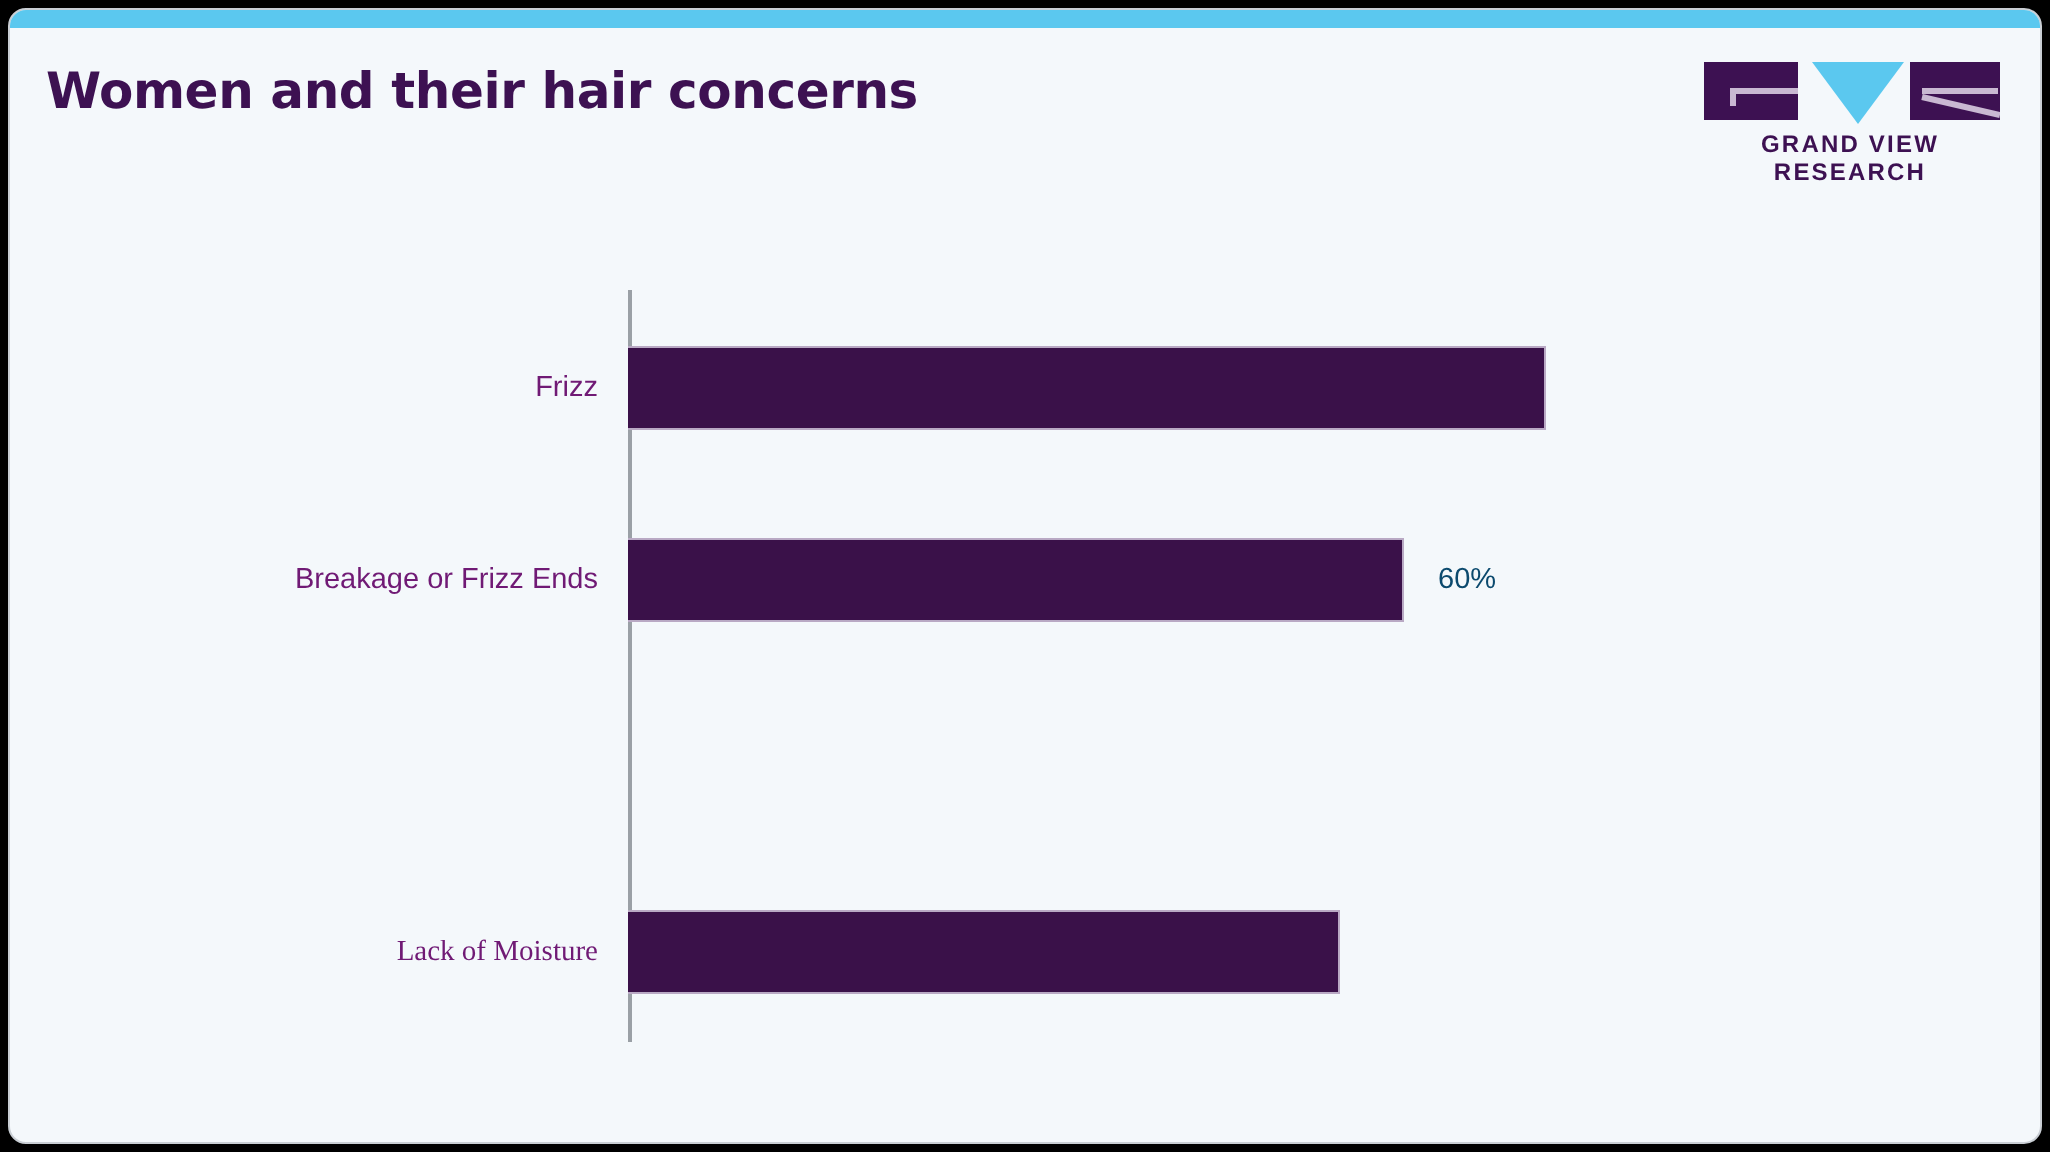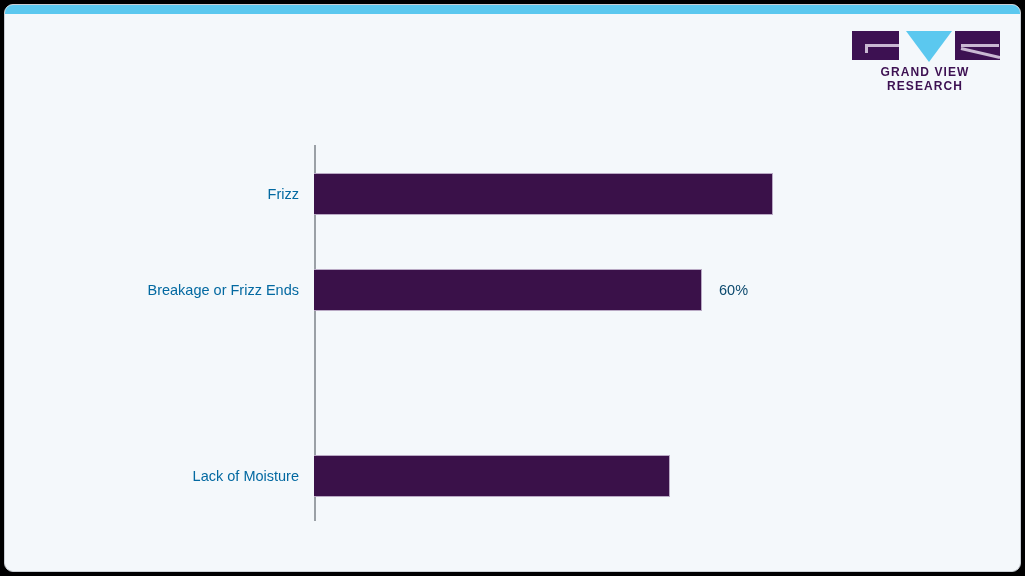--- a/index.html
+++ b/index.html
@@ -165,21 +165,21 @@
     width: 100%;
     height: 42px;
   }
   .row-label {
     position: absolute;
     right: 723px;
     top: 0;
     height: 42px;
     line-height: 42px;
     font-size: 14.5px;
-    color: #0369a1;
+    color: #701a75;
     white-space: nowrap;
     text-align: right;
   }
   .bar {
     position: absolute;
     left: 309px;
     top: 0;
     height: 42px;
     background: #3a1149;
     border-top: 1px solid #b9a9c4;
@@ -197,20 +197,21 @@
     white-space: nowrap;
   }
 </style>
 </head>
 <body>
 
 <div class="card">
 
   <div class="accent-bar"></div>
 
+  <div class="title">Women and their hair concerns</div>
 
   <div class="logo">
     <div class="logo-marks">
       <div class="logo-g"></div>
       <div class="logo-v"></div>
       <div class="logo-r"></div>
     </div>
     <div class="logo-text">GRAND VIEW RESEARCH</div>
   </div>
 
@@ -219,20 +220,20 @@
     <div class="plot" id="plot">
         <div class="row" style="top: 28px;">
           <div class="row-label">Frizz</div>
           <div class="bar" style="width: 459px;"></div>
         </div>
         <div class="row" style="top: 124px;">
           <div class="row-label">Breakage or Frizz Ends</div>
           <div class="bar" style="width: 388px;"></div>
           <div class="bar-value" style="left: 714px;">60%</div>
         </div>
-        <div class="row" style="top: 310px;">
+        <div class="row" style="top: 310px; font-family: Liberation Serif, serif;">
           <div class="row-label">Lack of Moisture</div>
           <div class="bar" style="width: 356px;"></div>
         </div>
       </div>
   </div>
 
 </div>
 
 </body></html>

